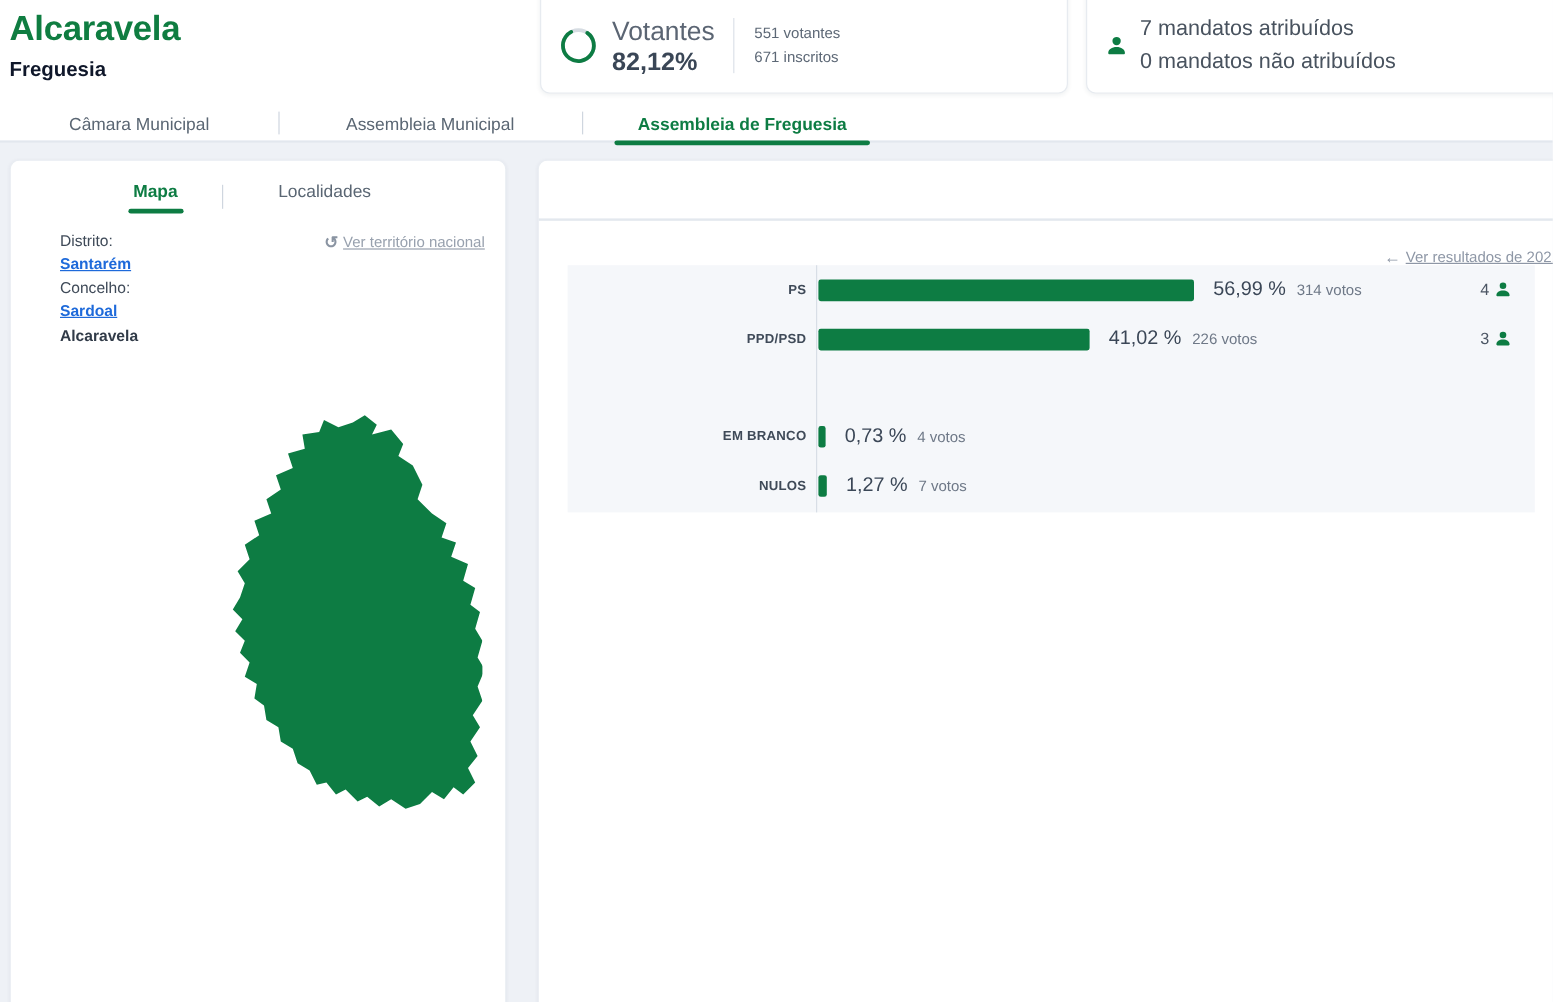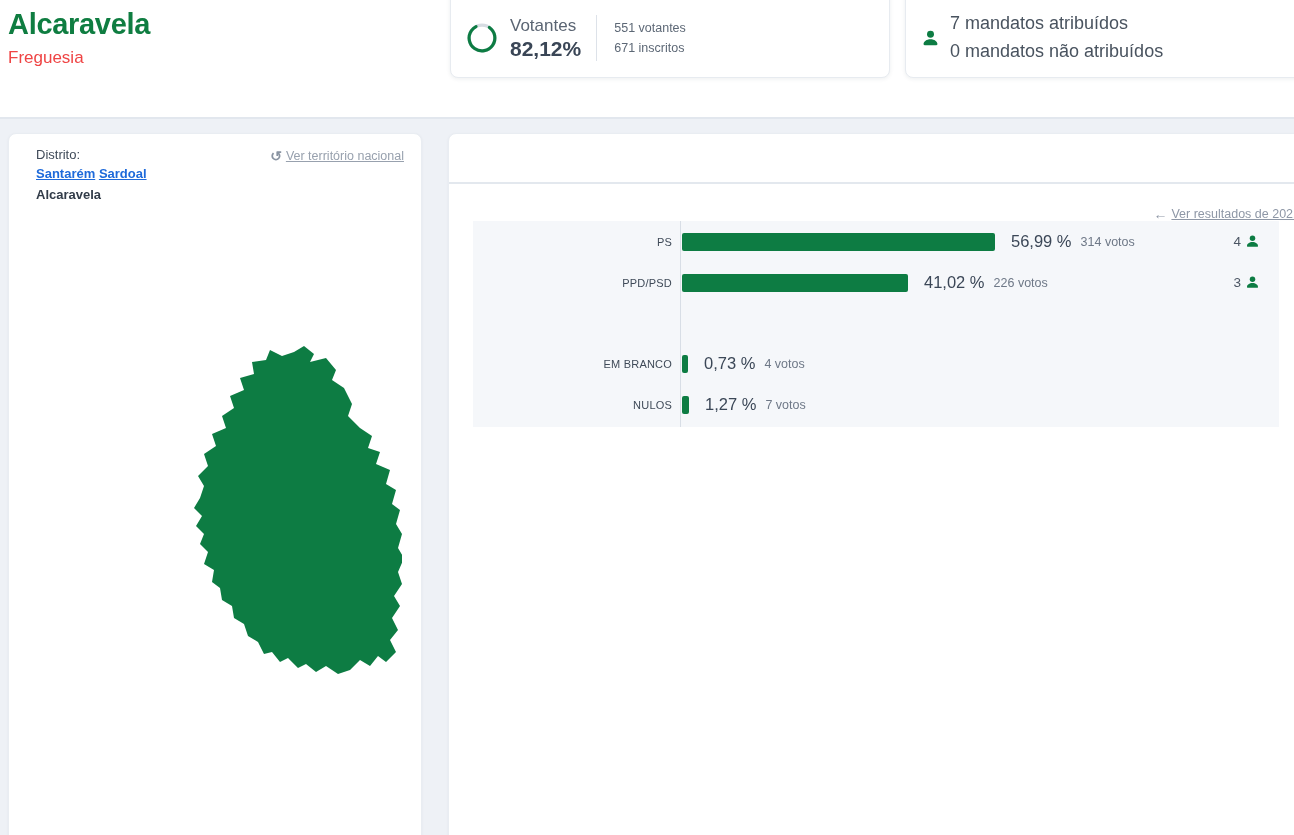--- a/index.html
+++ b/index.html
@@ -6,27 +6,27 @@
   body{
     width:1294px;height:835px;position:relative;overflow:hidden;
     background:#eef1f6;font-family:"Liberation Sans",sans-serif;
     -webkit-font-smoothing:antialiased;
   }
   a{cursor:pointer}
   
   .header{position:absolute;top:0;left:0;width:1294px;height:117px;background:#fff;border-bottom:2px solid #e2e7ee;z-index:1}
   .title-block{position:absolute;left:8px;top:8px}
   .title-block h1{margin:0;font-size:29px;font-weight:700;color:#0f7d41;letter-spacing:-.3px}
-  .subtitle{font-size:17px;font-weight:400;color:#ef4444;margin-top:7px}
+  .subtitle{font-size:17px;font-weight:700;color:#0f172a;margin-top:7px}
   .card{position:absolute;top:-12px;height:90px;background:#fff;border:1px solid #e7ebf0;
         border-radius:8px;box-shadow:0 1px 4px rgba(30,45,70,.08);box-sizing:border-box;
         display:flex;align-items:center}
   .turnout-card{left:450px;width:440px;padding:10px 0 0 15px}
   .donut{width:32px;height:32px;flex:none;margin-right:12px;display:flex}
-  .t-label{font-size:17px;color:#5b6573}
+  .t-label{font-size:22px;color:#5b6573}
   .t-pct{font-size:21px;font-weight:700;color:#3a4656;margin-top:1px}
   .vdiv{width:1px;height:46px;background:#dde2e9;margin:0 17px 0 15px;flex:none}
   .t-stats{font-size:12.5px;color:#5d6876;line-height:1.6}
   .mandates-card{left:905px;width:404px;padding:10px 0 0 15px}
   .person-lg{width:19px;height:19px;flex:none;margin-right:10px}
   .m-lines{font-size:18px;color:#49535f;line-height:1.55}
   
   .main-tabs{position:absolute;left:0;top:90px;height:27px;display:flex;z-index:2}
   .mtab{display:flex;align-items:center;justify-content:center;font-size:14.5px;color:#5a6673;position:relative}
   .mtab.w1{width:232px}.mtab.w2{width:253px}.mtab.w3{width:267px}
@@ -38,21 +38,21 @@
   .panel{background:#fff;border:1px solid #e9edf2;border-radius:8px;box-shadow:0 1px 3px rgba(30,45,70,.05);position:relative;box-sizing:border-box}
   .left-panel{width:414px;flex:none}
   .right-panel{flex:1}
   
   .ltabs{display:flex;justify-content:center;align-items:stretch;padding-top:18px}
   .ltab{font-size:14.5px;color:#5a6673;text-align:center;position:relative;padding:0 0 12px}
   .ltab.t1{width:110px}.ltab.t2{width:170px}
   .ltab.active{color:#0d7c43;font-weight:700}
   .ltab.active::after{content:"";position:absolute;left:50%;bottom:2px;width:46px;height:4px;margin-left:-23px;background:#0d7c43;border-radius:2px}
   .ldiv{width:1px;height:20px;background:#cfd6df;margin:2px 0 0;flex:none}
-  .info-row{position:relative;padding:12px 18px 0 27px}
+  .info-row{position:relative;padding:12px 18px 0 41px}
   .loc-list{font-size:13px;color:#3f4a58;line-height:1.38}
   .loc-link{display:inline-block;color:#1e6ada;font-weight:700;text-decoration:underline;margin:1px 0 2px}
   .loc-parish{font-weight:700;color:#313b48;margin-top:1px}
   .reset-link{position:absolute;right:17px;top:14px;font-size:12.5px;color:#98a1ae;display:flex;align-items:center;gap:4px}
   .reset-link .txt{text-decoration:underline}
   .reset-icon{font-size:14px;color:#8a94a2;font-weight:700}
   .map-wrap{position:absolute;left:167px;top:210px;width:226px;height:332px}
   
   .rtabs{display:flex;height:48px;border-bottom:2px solid #e3e8ee;position:relative}
   .rtab{display:flex;align-items:center;justify-content:center;font-size:14.5px;color:#5a6673;position:relative}
@@ -62,21 +62,21 @@
   .rtab.active::after{content:"";position:absolute;left:10px;right:28px;bottom:-2px;height:4px;background:#0d7c43;border-radius:2px}
   .back-link{position:absolute;right:19px;top:72px;font-size:12.5px;color:#8e97a6;display:flex;align-items:center;gap:4px}
   .back-link .txt{text-decoration:underline}
   .back-arrow{font-size:14px}
   
   .chart{position:relative;margin:37px 0 0 24px;width:806px;height:206px;background:#f5f7fa}
   .chart::before{content:"";position:absolute;left:207px;top:0;bottom:0;width:1px;background:#d8dee6}
   .crow{display:flex;align-items:center;height:41px;position:relative}
   .crow.first{margin-top:2px}
   .crow-gap{height:40px}
-  .clabel{width:199px;text-align:right;padding-right:9px;font-size:11px;font-weight:400;color:#3f4a58;letter-spacing:.2px;flex:none}
+  .clabel{width:199px;text-align:right;padding-right:9px;font-size:11px;font-weight:700;color:#3f4a58;letter-spacing:.2px;flex:none}
   .bar{height:18px;background:#0d7c43;border-radius:2px;margin-left:1px;flex:none}
   .pct{font-size:16.5px;font-weight:400;color:#3b4757;margin-left:16px;white-space:nowrap}
   .votes{font-size:12.5px;color:#6e7887;margin-left:9px;white-space:nowrap}
   .mandate{position:absolute;right:19px;display:flex;align-items:center;gap:4px;font-size:13.5px;color:#4c5664}
   .person-sm{width:15px;height:15px;display:block}
 </style>
 </head>
 <body>
 
 <div class="header">
@@ -107,29 +107,40 @@
     <svg class="person-lg" viewBox="0 0 24 24" fill="#0d7c43">
       <circle cx="12" cy="6.6" r="4.4"></circle>
       <path d="M12 12.8c-4.9 0-8.8 2.7-8.8 6.3 0 .8.6 1.4 1.4 1.4h14.8c.8 0 1.4-.6 1.4-1.4 0-3.6-3.9-6.3-8.8-6.3z"></path>
     </svg>
     <div class="m-lines">
       <div>7 mandatos atribuídos</div>
       <div>0 mandatos não atribuídos</div>
     </div>
   </section>
 
+  <nav class="main-tabs">
+    <div class="mtab w1">Câmara Municipal</div>
+    <div class="mtab w2">Assembleia Municipal</div>
+    <div class="mtab w3 active">Assembleia de Freguesia</div>
+  </nav>
 </div>
 
 <div class="main">
 
   <aside class="panel left-panel">
+    <div class="ltabs">
+      <div class="ltab t1 active">Mapa</div>
+      <div class="ldiv"></div>
+      <div class="ltab t2">Localidades</div>
+    </div>
     <div class="info-row">
       <div class="loc-list">
         <div>Distrito:</div>
         <a class="loc-link">Santarém</a>
+        <div>Concelho:</div>
         <a class="loc-link">Sardoal</a>
         <div class="loc-parish">Alcaravela</div>
       </div>
       <a class="reset-link">
         <span class="reset-icon">↺</span>
         <span class="txt">Ver território nacional</span>
       </a>
     </div>
     <div class="map-wrap">
       <svg viewBox="0 0 226 332" width="226" height="332">

